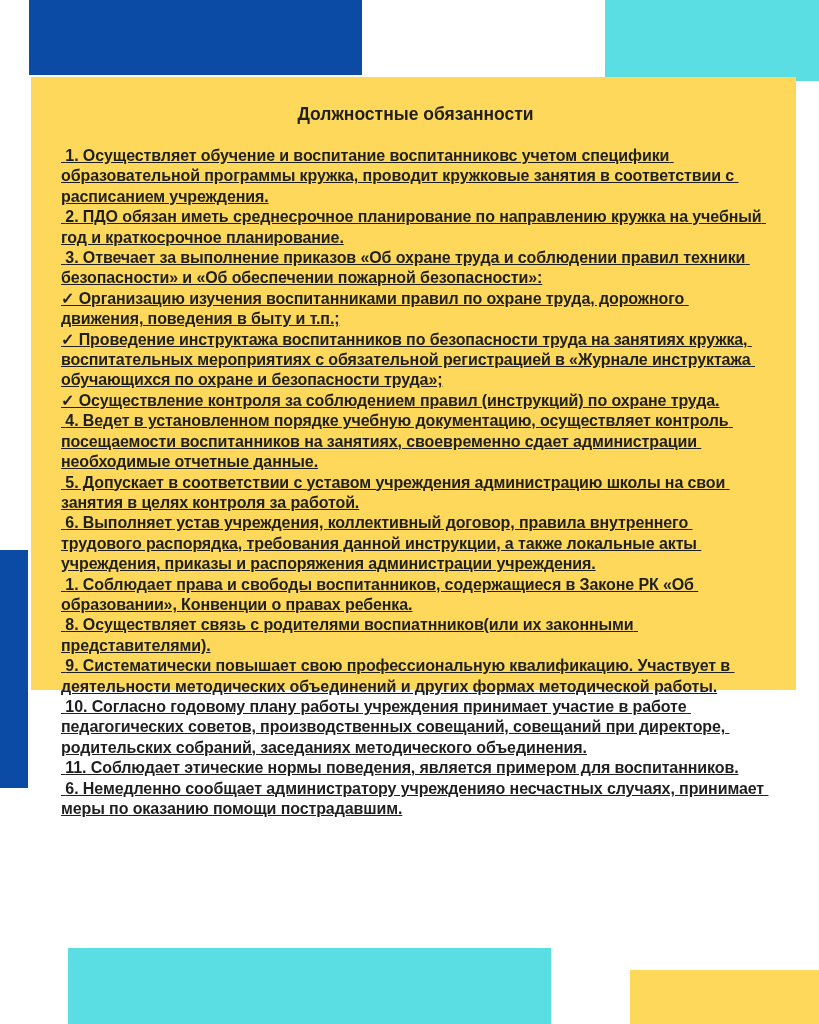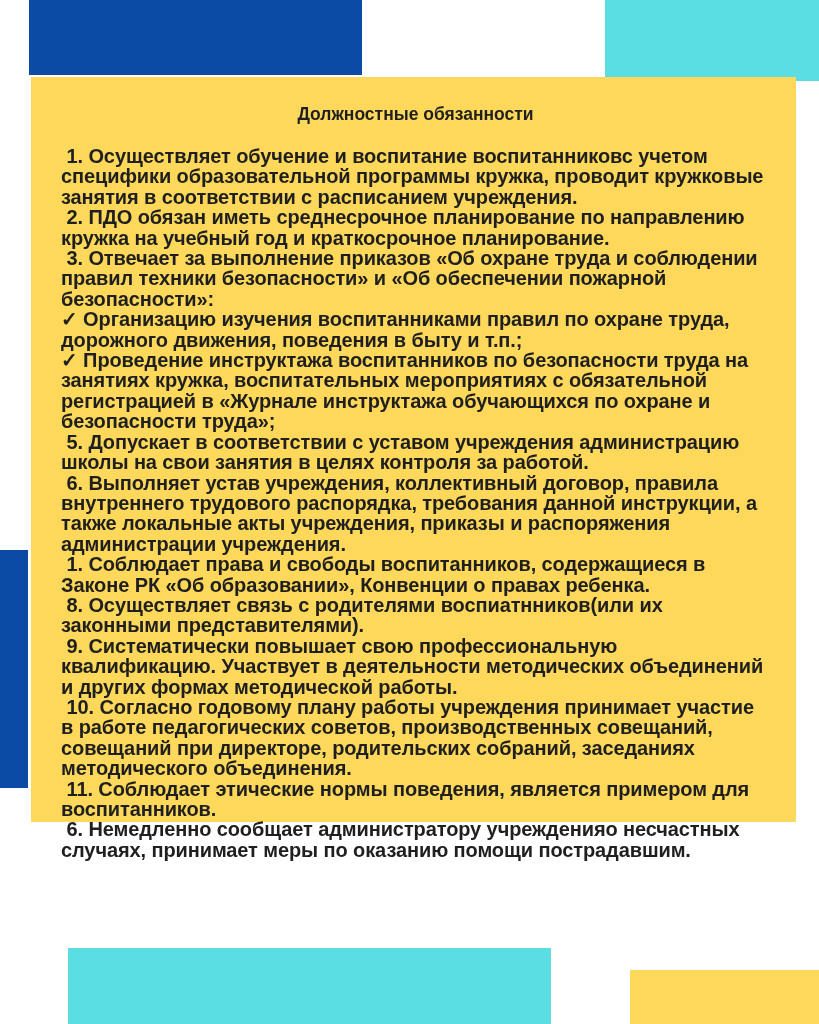--- a/index.html
+++ b/index.html
@@ -32,41 +32,42 @@
     left: 68px; top: 948px; width: 483px; height: 76px;
     background: #5adde3;
   }
   .yellow-bottom {
     left: 630px; top: 970px; width: 189px; height: 54px;
     background: #fdd85a;
   }
   .card {
     position: absolute;
     left: 31px; top: 77px;
-    width: 765px; height: 745px;
+    width: 765px; height: 613px;
     background: #fdd85a;
     z-index: 2;
     box-sizing: border-box;
     padding: 27px 26px 0 30px;
     color: #1f1f1f;
   }
   .title {
     margin: 0 0 21px 0;
     text-align: center;
     font-size: 17.5px;
     font-weight: bold;
     line-height: 21px;
     color: #1f1f1f;
   }
   .title-line { display: block; }
   .duties {
-    font-size: 20px;
+    font-size: 16px;
     font-weight: bold;
     line-height: 20.4px;
     letter-spacing: -0.1px;
+    text-decoration: underline;
   }
   .duty-line {
     margin: 0;
     white-space: pre-wrap;
   }
 </style>
 </head>
 <body>
 
 <div class="canvas">
@@ -79,20 +80,22 @@
   <div class="card">
     <h1 class="title">
       <span class="title-line">Должностные обязанности</span>
     </h1>
     <div class="duties">
         <p class="duty-line"> 1. Осуществляет обучение и воспитание воспитанниковс учетом специфики образовательной программы кружка, проводит кружковые занятия в соответствии с расписанием учреждения.</p>
         <p class="duty-line"> 2. ПДО обязан иметь среднесрочное планирование по направлению кружка на учебный год и краткосрочное планирование.</p>
         <p class="duty-line"> 3. Отвечает за выполнение приказов «Об охране труда и соблюдении правил техники безопасности» и «Об обеспечении пожарной безопасности»:</p>
         <p class="duty-line">✓ Организацию изучения воспитанниками правил по охране труда, дорожного движения, поведения в быту и т.п.;</p>
         <p class="duty-line">✓ Проведение инструктажа воспитанников по безопасности труда на занятиях кружка, воспитательных мероприятиях с обязательной регистрацией в «Журнале инструктажа обучающихся по охране и безопасности труда»;</p>
+        <p class="duty-line">✓ Осуществление контроля за соблюдением правил (инструкций) по охране труда.</p>
+        <p class="duty-line"> 4. Ведет в установленном порядке учебную документацию, осуществляет контроль посещаемости воспитанников на занятиях, своевременно сдает администрации необходимые отчетные данные.</p>
         <p class="duty-line"> 5. Допускает в соответствии с уставом учреждения администрацию школы на свои занятия в целях контроля за работой.</p>
         <p class="duty-line"> 6. Выполняет устав учреждения, коллективный договор, правила внутреннего трудового распорядка, требования данной инструкции, а также локальные акты учреждения, приказы и распоряжения администрации учреждения.</p>
         <p class="duty-line"> 1. Соблюдает права и свободы воспитанников, содержащиеся в Законе РК «Об образовании», Конвенции о правах ребенка.</p>
         <p class="duty-line"> 8. Осуществляет связь с родителями воспиатнников(или их законными представителями).</p>
         <p class="duty-line"> 9. Систематически повышает свою профессиональную квалификацию. Участвует в деятельности методических объединений и других формах методической работы.</p>
         <p class="duty-line"> 10. Согласно годовому плану работы учреждения принимает участие в работе педагогических советов, производственных совещаний, совещаний при директоре, родительских собраний, заседаниях методического объединения.</p>
         <p class="duty-line"> 11. Соблюдает этические нормы поведения, является примером для воспитанников.</p>
         <p class="duty-line"> 6. Немедленно сообщает администратору учрежденияо несчастных случаях, принимает меры по оказанию помощи пострадавшим.</p>
       </div>
   </div>

